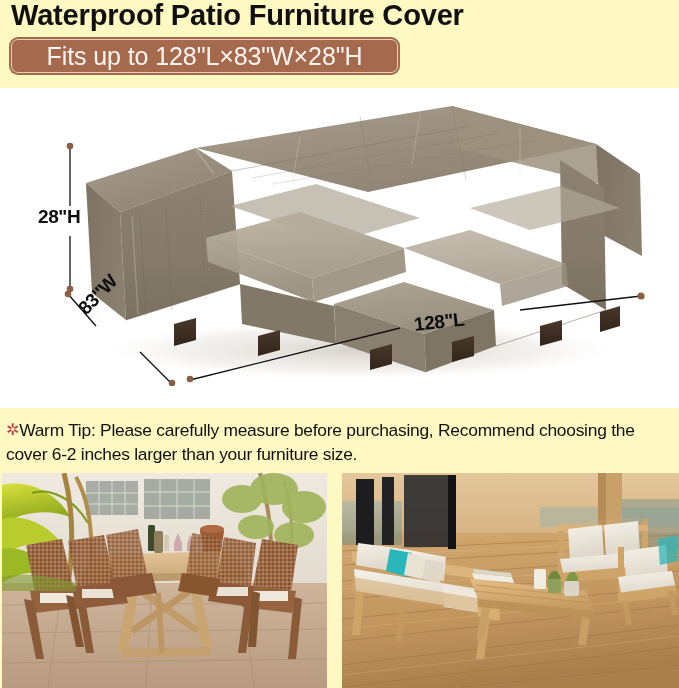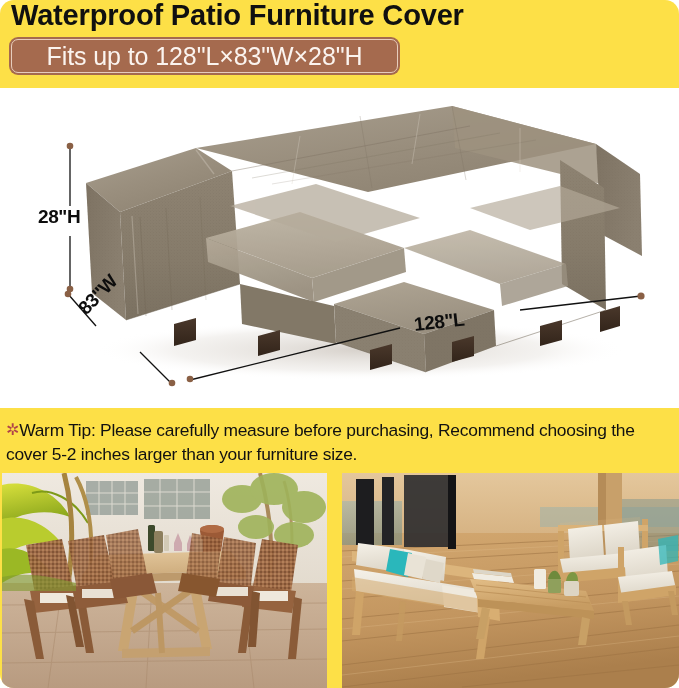--- a/index.html
+++ b/index.html
@@ -12,23 +12,22 @@
     height: 688px;
     overflow: hidden;
     font-family: "Liberation Sans", sans-serif;
     position: relative;
   }
 
   #page {
     position: relative;
     width: 679px;
     height: 688px;
-    background: #fde047;
+    background: #fef9c3;
     overflow: hidden;
-    border-radius: 14px;
   }
 
   
   .title {
     position: absolute;
     left: 11px;
     top: -2px;
     font-size: 29.5px;
     font-weight: bold;
     letter-spacing: -0.2px;
@@ -315,21 +314,21 @@
         <circle cx="641" cy="208" r="3.6"></circle>
       </g>
     </svg>
 
     <div class="dimlabel dim-h">28"H</div>
     <div class="dimlabel dim-w">83"W</div>
     <div class="dimlabel dim-l">128"L</div>
   </div>
 
   <div class="tip">
-    <span class="star">✲</span><span class="tipbody">Warm Tip: Please carefully measure before purchasing, Recommend choosing the cover 5-2 inches larger than your furniture size.</span>
+    <span class="star">✲</span><span class="tipbody">Warm Tip: Please carefully measure before purchasing, Recommend choosing the cover 6-2 inches larger than your furniture size.</span>
   </div>
 
   <div class="photos">
 
     <div class="photo photo-left">
       <svg width="325" height="215" viewBox="0 0 325 215">
         <defs>
           <linearGradient id="wallG" x1="0" y1="0" x2="0" y2="1">
             <stop offset="0" stop-color="#efe9e0"></stop>
             <stop offset="1" stop-color="#e2dacd"></stop>

